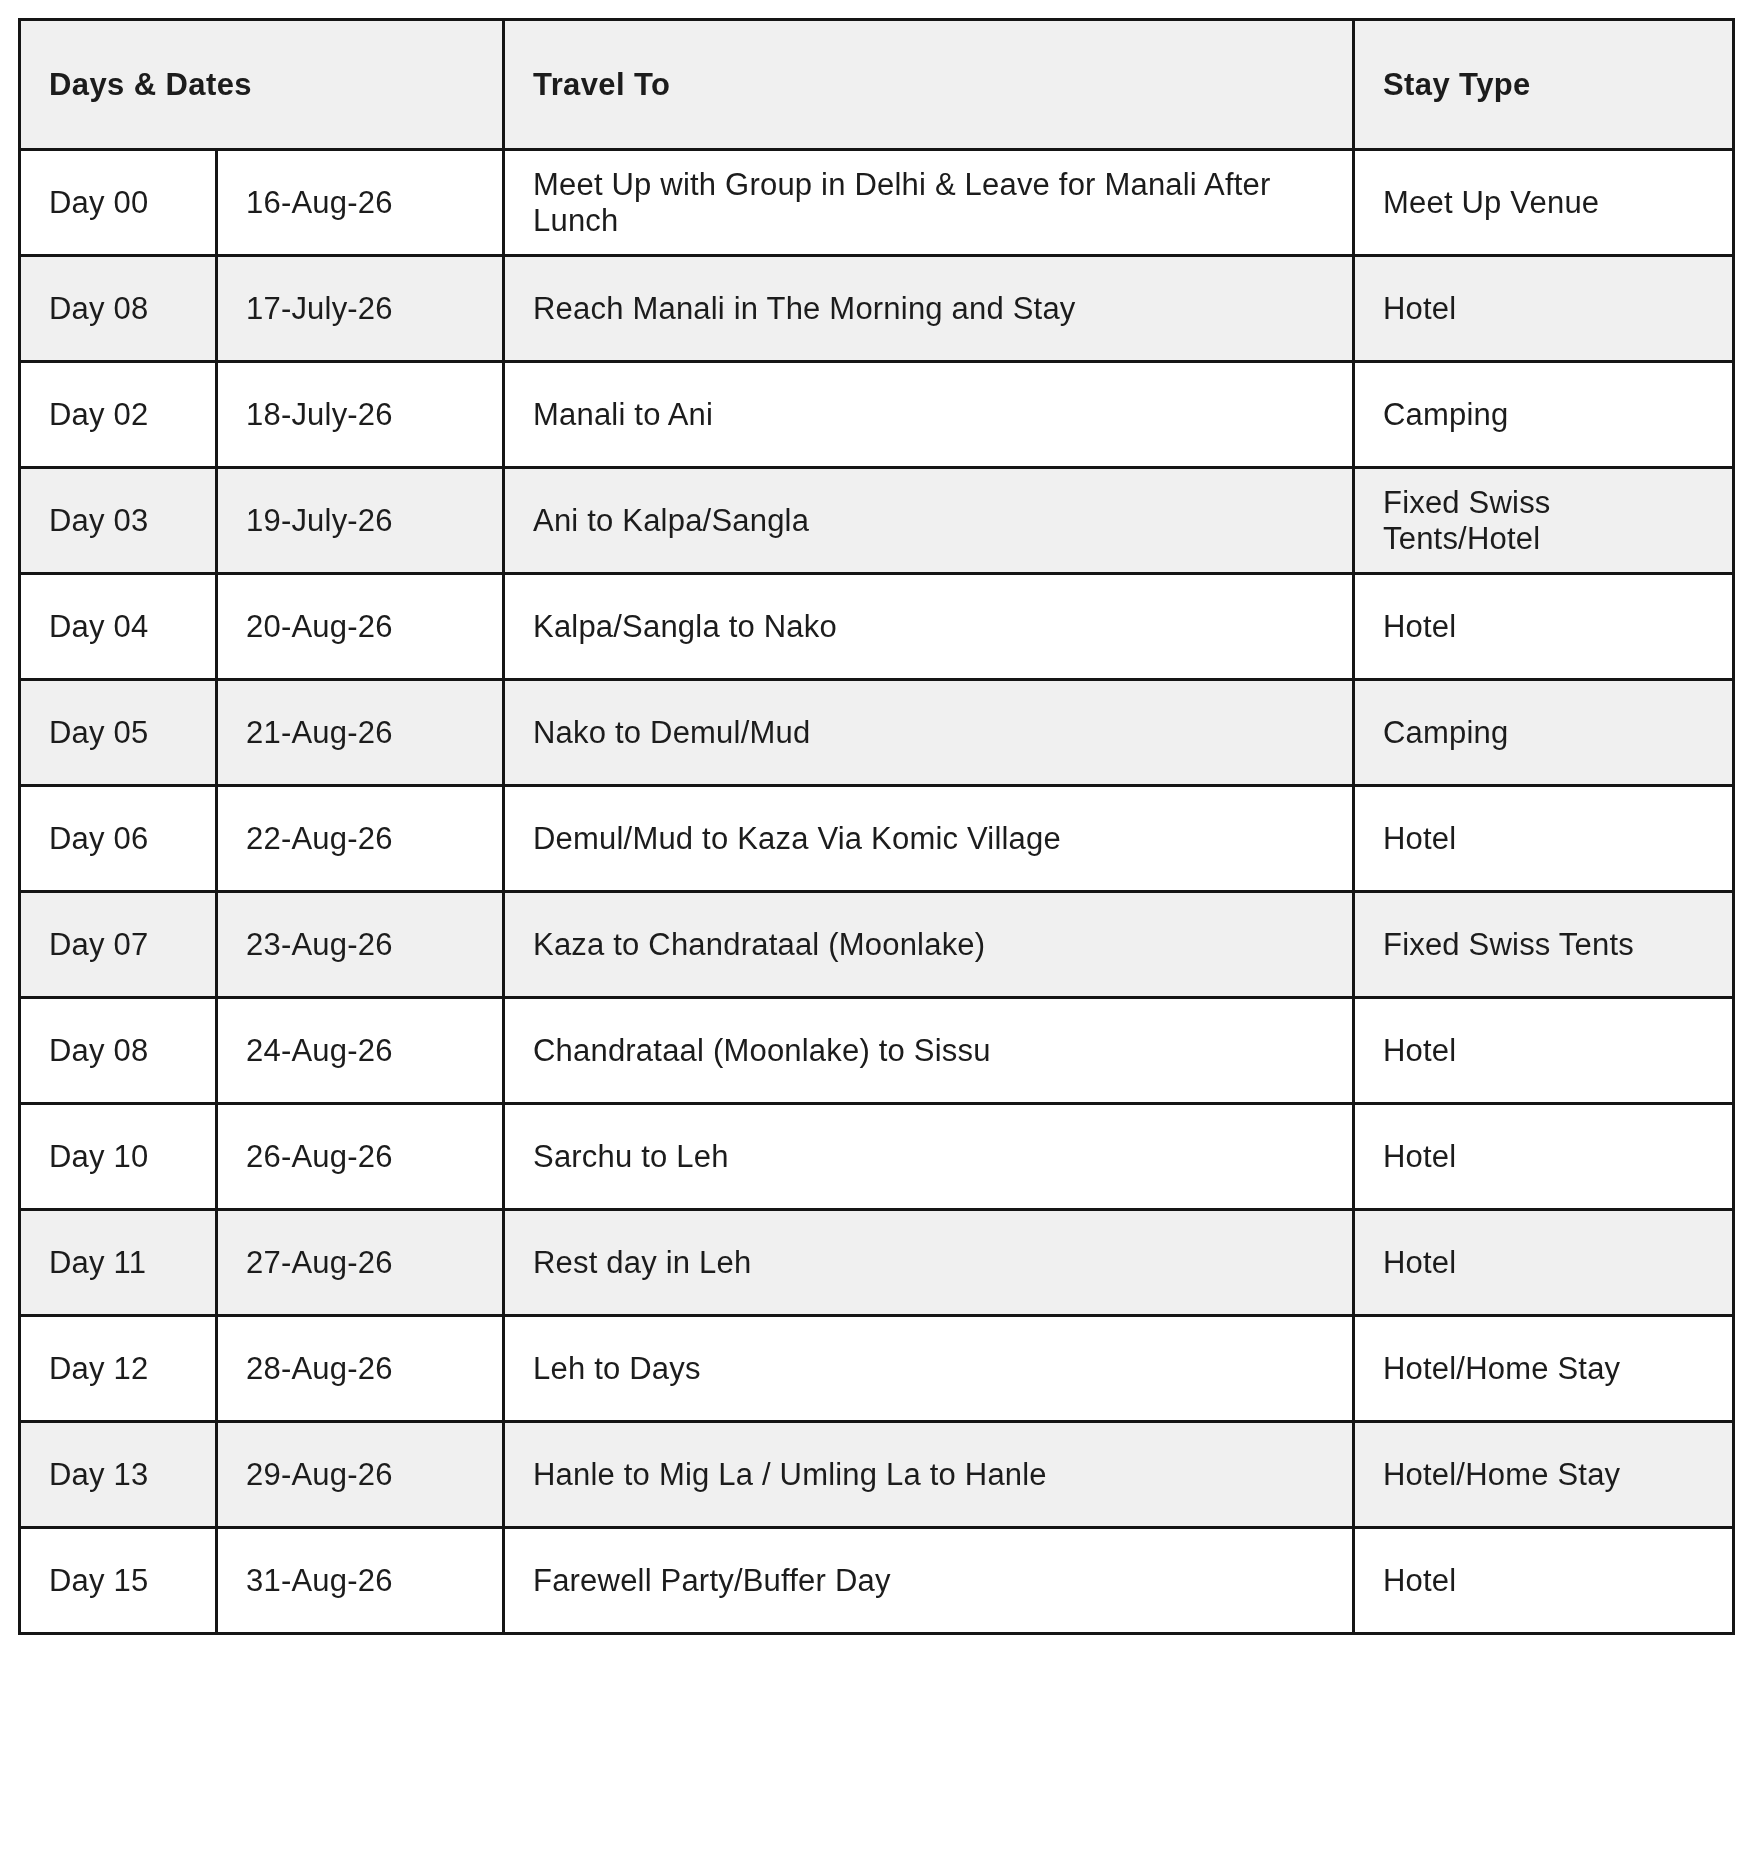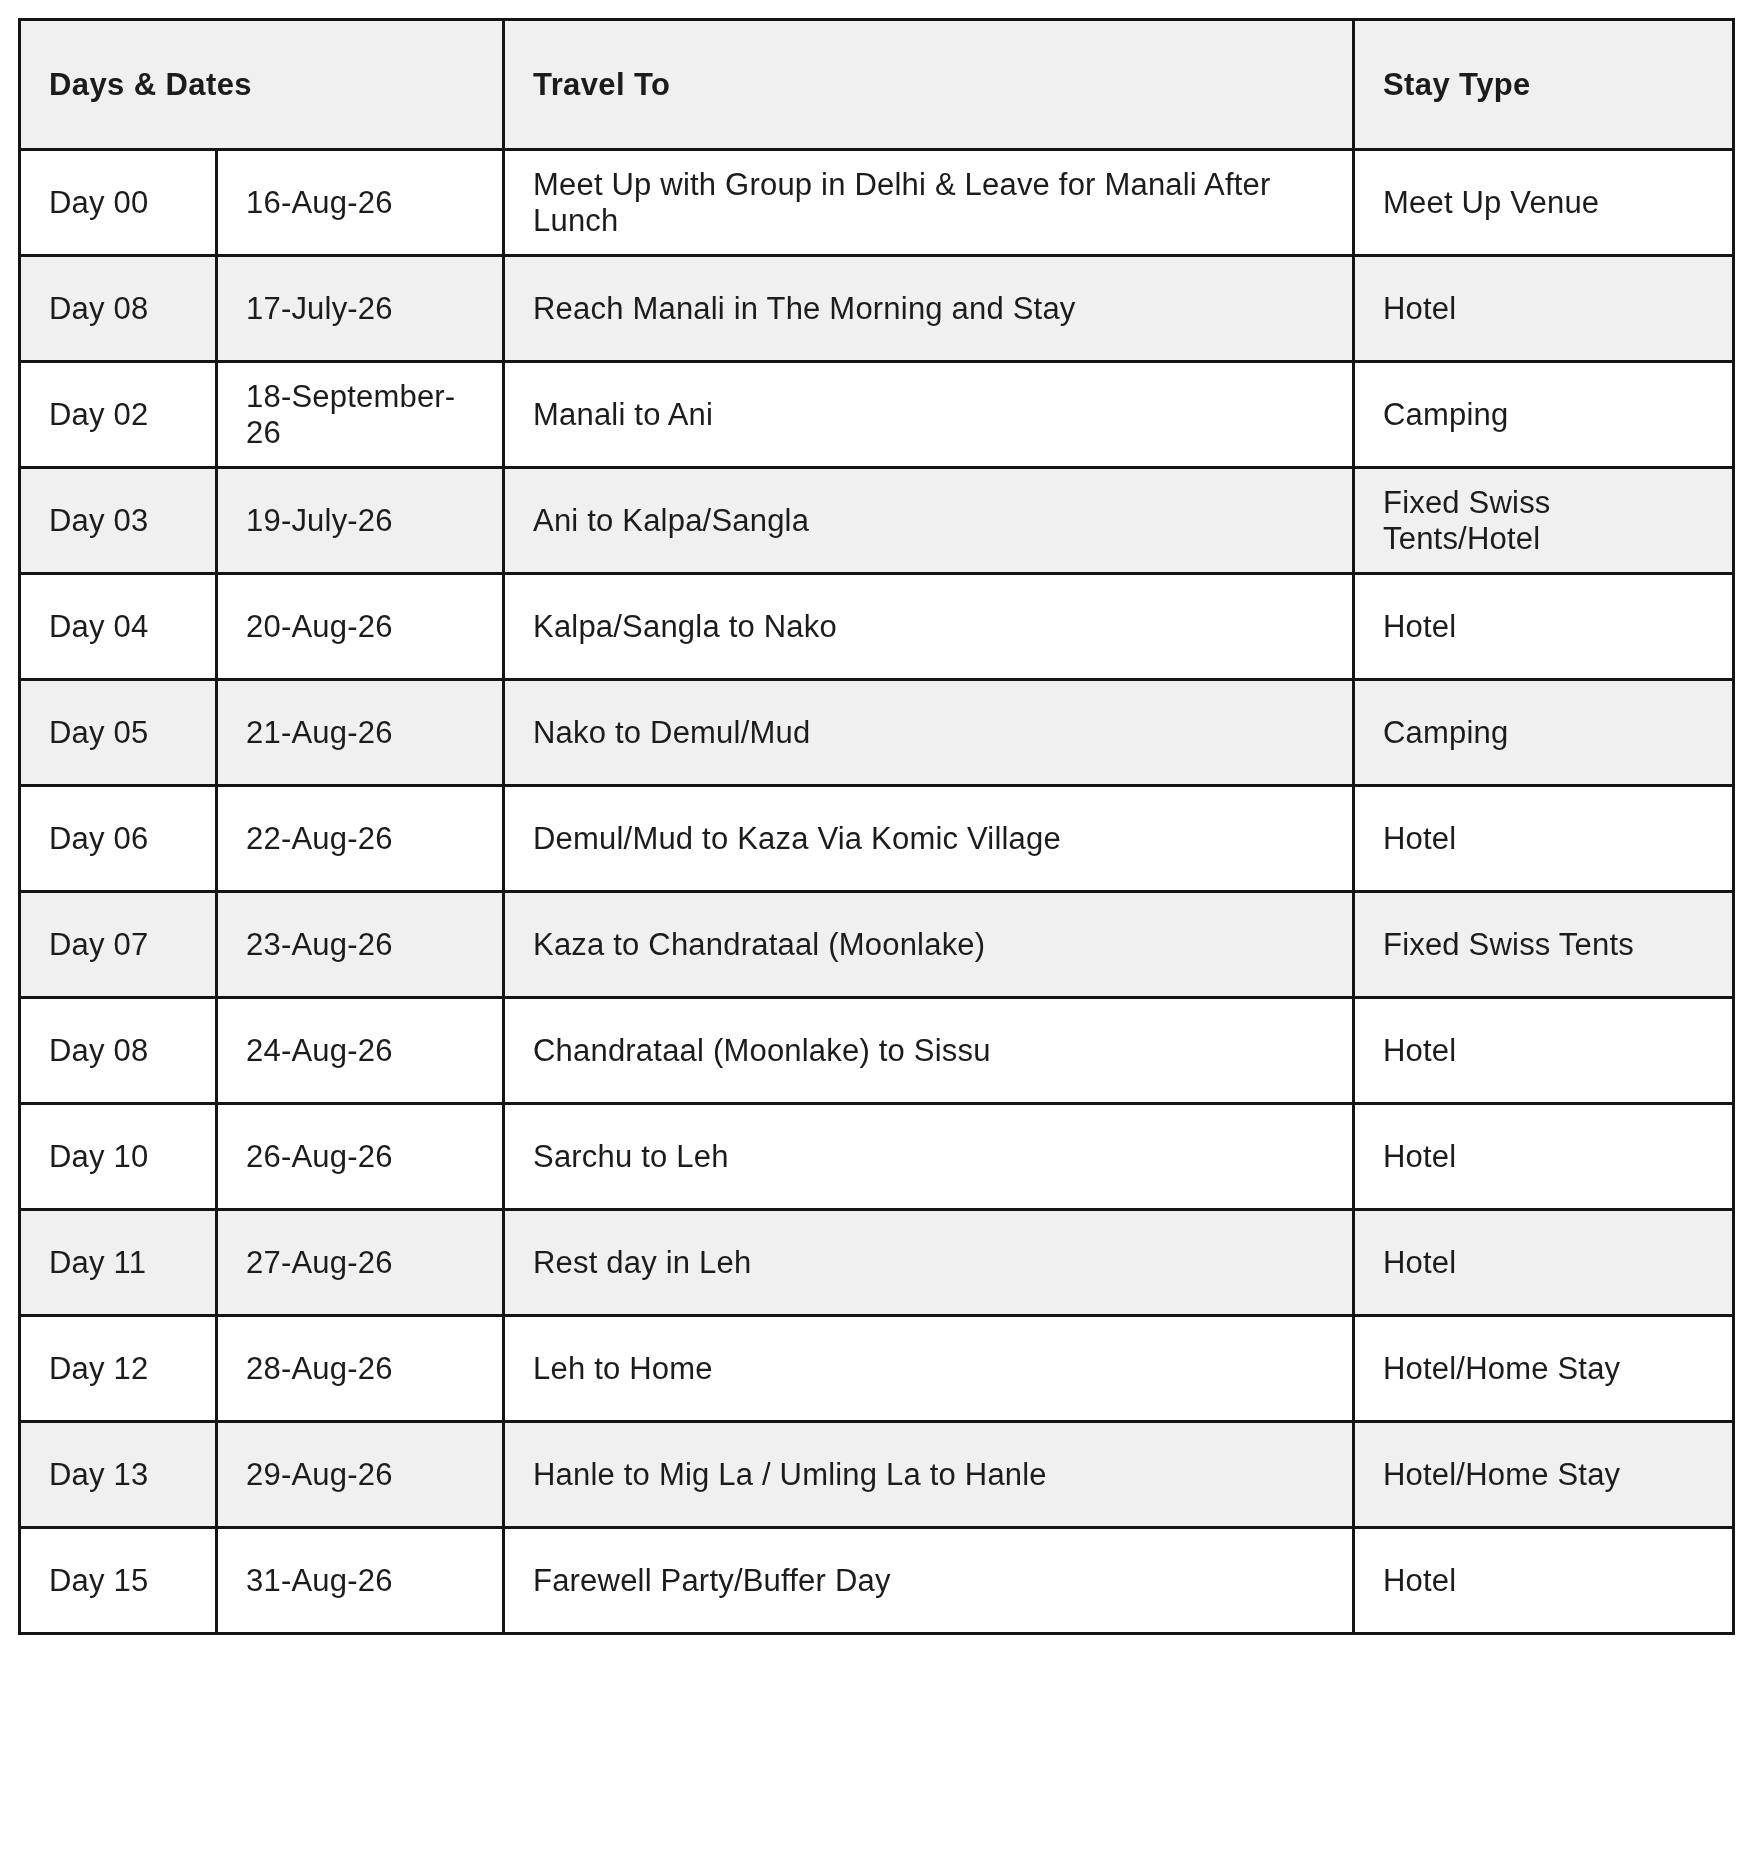--- a/index.html
+++ b/index.html
@@ -78,21 +78,21 @@
           <td>Meet Up Venue</td>
         </tr>
         <tr class="shaded">
           <td>Day 08</td>
           <td>17-July-26</td>
           <td>Reach Manali in The Morning and Stay</td>
           <td>Hotel</td>
         </tr>
         <tr>
           <td>Day 02</td>
-          <td>18-September-26</td>
+          <td>18-July-26</td>
           <td>Manali to Ani</td>
           <td>Camping</td>
         </tr>
         <tr class="shaded">
           <td>Day 03</td>
           <td>19-July-26</td>
           <td>Ani to Kalpa/Sangla</td>
           <td>Fixed Swiss Tents/Hotel</td>
         </tr>
         <tr>
@@ -133,21 +133,21 @@
         </tr>
         <tr class="shaded">
           <td>Day 11</td>
           <td>27-Aug-26</td>
           <td>Rest day in Leh</td>
           <td>Hotel</td>
         </tr>
         <tr>
           <td>Day 12</td>
           <td>28-Aug-26</td>
-          <td>Leh to Home</td>
+          <td>Leh to Days</td>
           <td>Hotel/Home Stay</td>
         </tr>
         <tr class="shaded">
           <td>Day 13</td>
           <td>29-Aug-26</td>
           <td>Hanle to Mig La / Umling La to Hanle</td>
           <td>Hotel/Home Stay</td>
         </tr>
         <tr>
           <td>Day 15</td>

